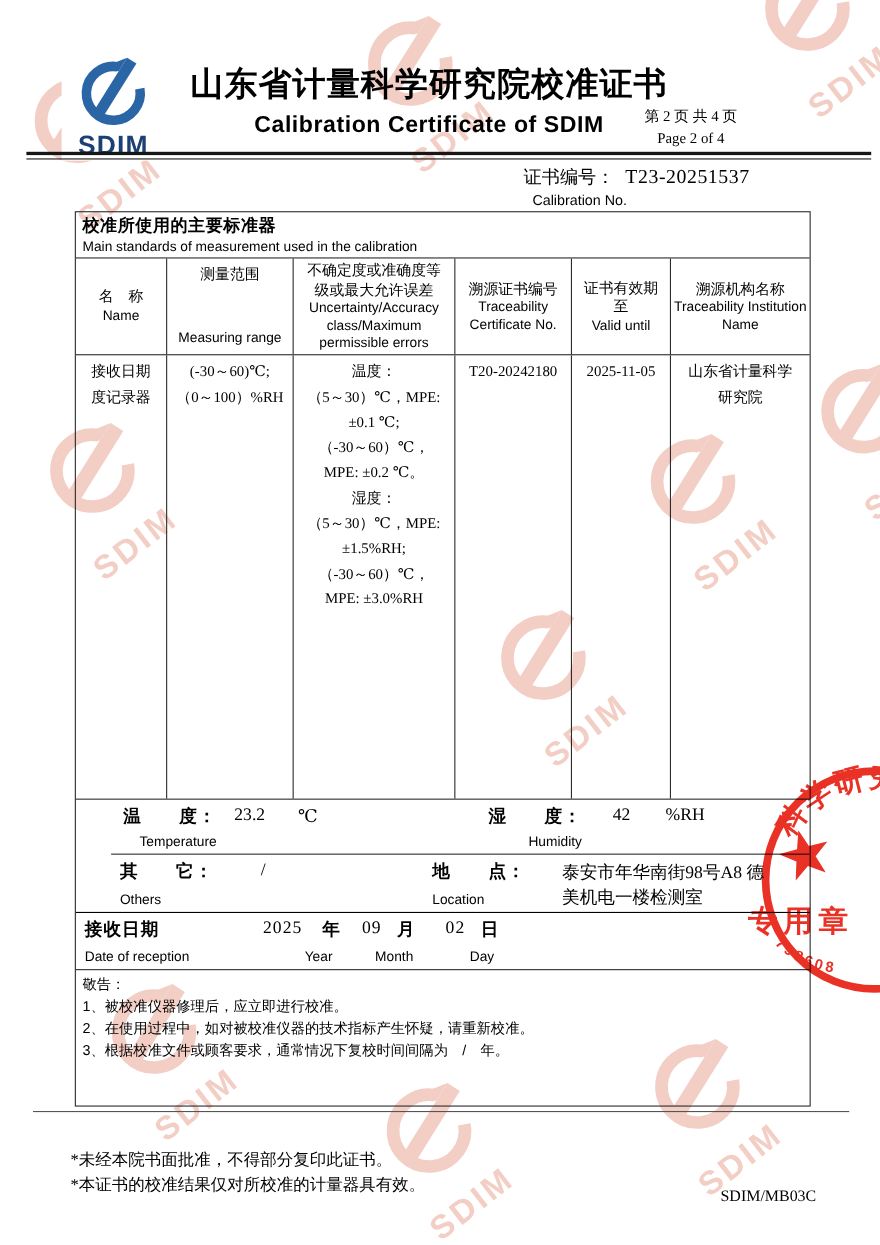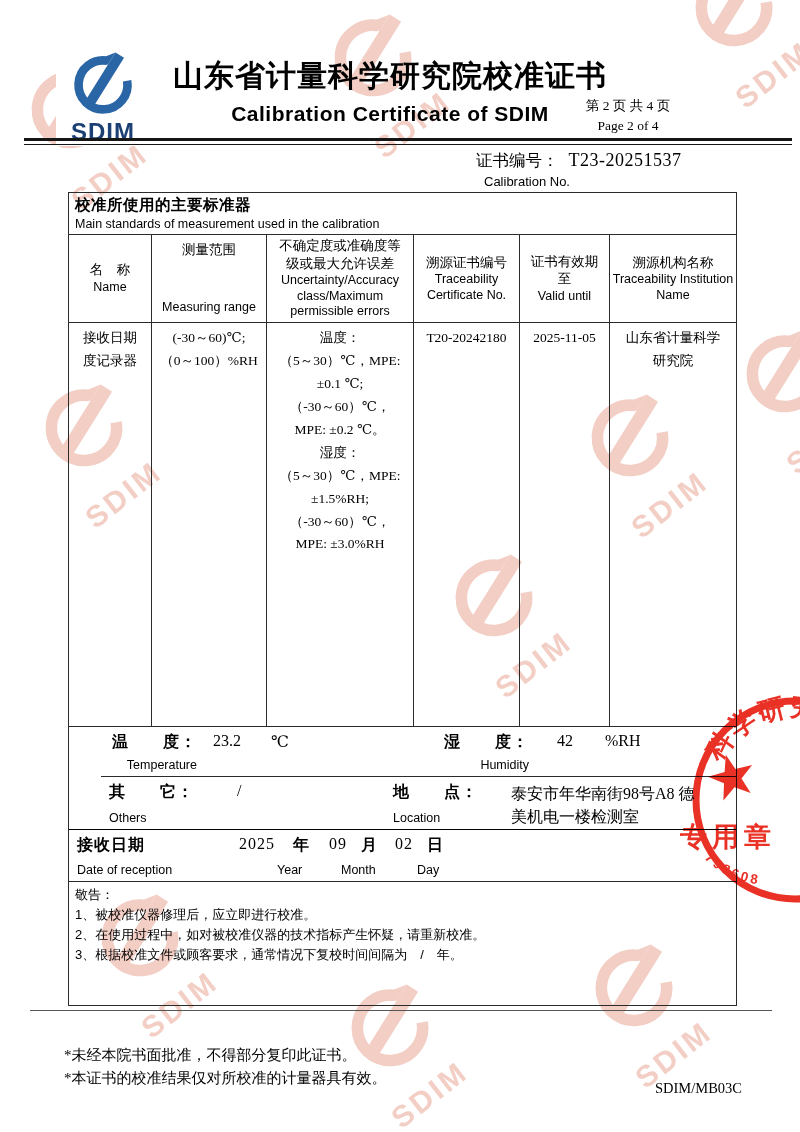--- a/index.html
+++ b/index.html
@@ -269,21 +269,21 @@
           <span class="en" style="margin-left:-16px">Year</span>
         </div>
       <div class="u" style="margin-left:20px">
           <span class="d-num">09</span>
           <span class="en">&nbsp;</span>
         </div>
       <div class="u" style="margin-left:14px">
           <span class="d-unit">月</span>
           <span class="en" style="margin-left:-20px">Month</span>
         </div>
-      <div class="u" style="margin-left:18px">
+      <div class="u" style="margin-left:28px">
           <span class="d-num">02</span>
           <span class="en">&nbsp;</span>
         </div>
       <div class="u" style="margin-left:14px">
           <span class="d-unit">日</span>
           <span class="en" style="margin-left:-10px">Day</span>
         </div>
     </div>
 
     <div class="notice">

